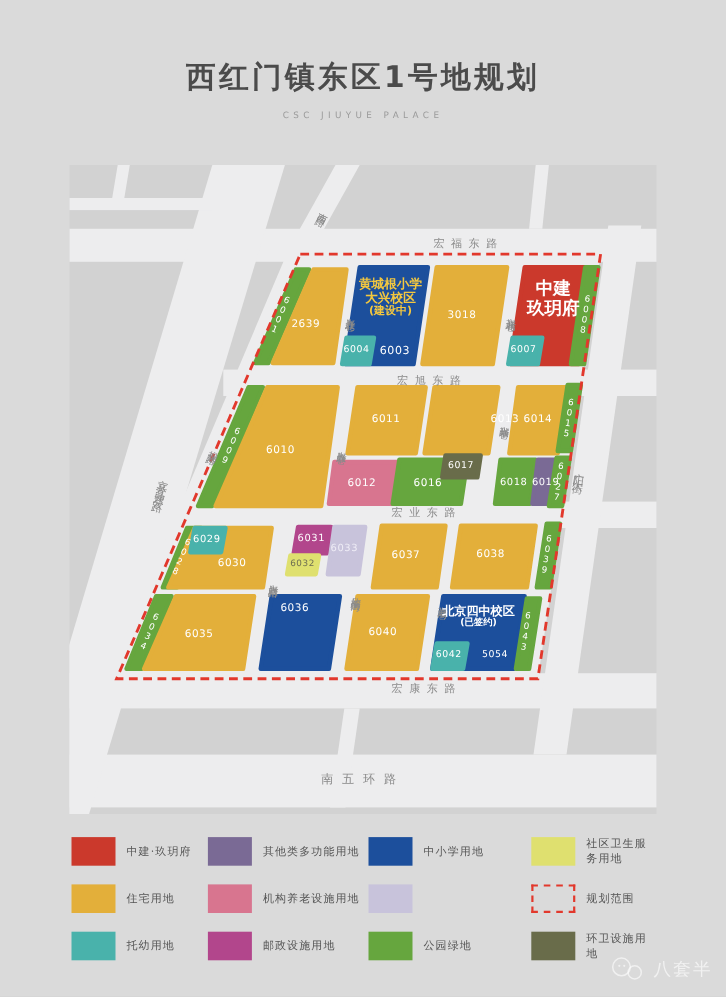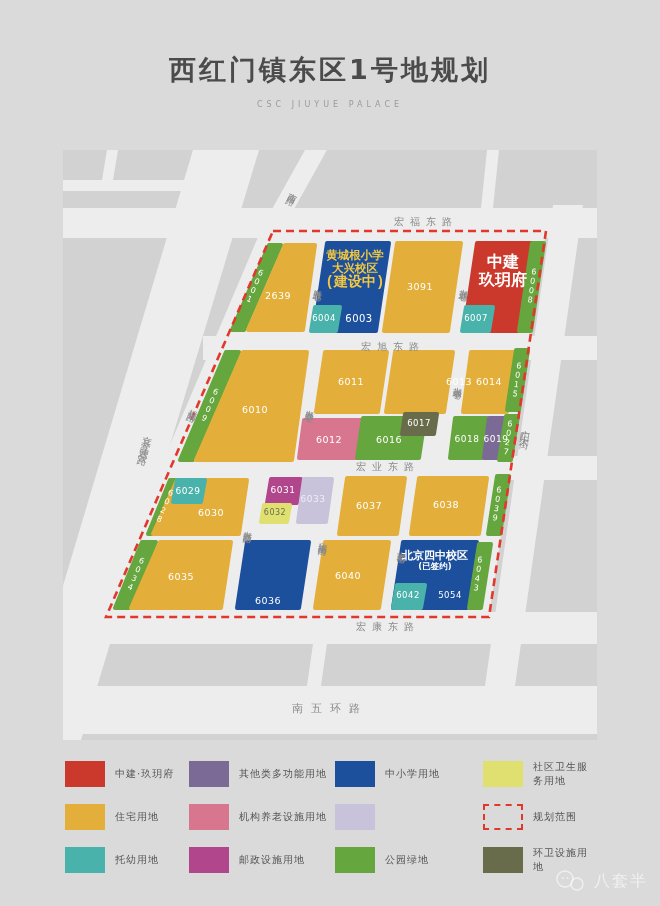--- a/index.html
+++ b/index.html
@@ -112,21 +112,21 @@
         <polygon points="416,394 428,394 418,458 406,458" fill="#66a63e" stroke="#66a63e" stroke-width="4" stroke-linejoin="round"></polygon>
       </g>
 
     <polygon points="210,81 483,81 426,467 43,467" fill="none" stroke="#e2382c" stroke-width="2.6" stroke-dasharray="8 5"></polygon>
   </svg>
   <div class="map-labels" id="map-labels">
       <div class="map-label vert" style="left: 191px; top: 136px; font-size: 8px; color: rgb(255, 255, 255); letter-spacing: 0.5px; transform: translate(-50%, -50%) rotate(23deg);">6001</div>
       <div class="map-label" style="left: 215px; top: 146px; font-size: 9.5px; color: rgb(255, 255, 255); letter-spacing: 0.5px; transform: translate(-50%, -50%);">2639</div>
       <div class="map-label" style="left: 261px; top: 169px; font-size: 8.5px; color: rgb(255, 255, 255); letter-spacing: 0.5px; transform: translate(-50%, -50%);">6004</div>
       <div class="map-label" style="left: 296px; top: 169px; font-size: 10px; color: rgb(255, 255, 255); letter-spacing: 0.5px; transform: translate(-50%, -50%);">6003</div>
-      <div class="map-label" style="left: 357px; top: 137px; font-size: 9.5px; color: rgb(255, 255, 255); letter-spacing: 0.5px; transform: translate(-50%, -50%);">3091</div>
+      <div class="map-label" style="left: 357px; top: 137px; font-size: 9.5px; color: rgb(255, 255, 255); letter-spacing: 0.5px; transform: translate(-50%, -50%);">3018</div>
       <div class="map-label" style="left: 413px; top: 169px; font-size: 8.5px; color: rgb(255, 255, 255); letter-spacing: 0.5px; transform: translate(-50%, -50%);">6007</div>
       <div class="map-label vert" style="left: 468px; top: 136px; font-size: 8px; color: rgb(255, 255, 255); letter-spacing: 0.5px; transform: translate(-50%, -50%) rotate(8deg);">6008</div>
       <div class="map-label vert" style="left: 146px; top: 255px; font-size: 8px; color: rgb(255, 255, 255); letter-spacing: 0.5px; transform: translate(-50%, -50%) rotate(23deg);">6009</div>
       <div class="map-label" style="left: 192px; top: 260px; font-size: 9.5px; color: rgb(255, 255, 255); letter-spacing: 0.5px; transform: translate(-50%, -50%);">6010</div>
       <div class="map-label" style="left: 288px; top: 232px; font-size: 9.5px; color: rgb(255, 255, 255); letter-spacing: 0.5px; transform: translate(-50%, -50%);">6011</div>
       <div class="map-label" style="left: 266px; top: 290px; font-size: 9.5px; color: rgb(255, 255, 255); letter-spacing: 0.5px; transform: translate(-50%, -50%);">6012</div>
       <div class="map-label" style="left: 356px; top: 232px; font-size: 9.5px; color: rgb(255, 255, 255); letter-spacing: 0.5px; transform: translate(-50%, -50%); margin-left: 40px;">6013</div>
       <div class="map-label" style="left: 426px; top: 232px; font-size: 9.5px; color: rgb(255, 255, 255); letter-spacing: 0.5px; transform: translate(-50%, -50%);">6014</div>
       <div class="map-label vert" style="left: 453px; top: 230px; font-size: 8px; color: rgb(255, 255, 255); letter-spacing: 0.5px; transform: translate(-50%, -50%) rotate(8deg);">6015</div>
       <div class="map-label" style="left: 326px; top: 290px; font-size: 9.5px; color: rgb(255, 255, 255); letter-spacing: 0.5px; transform: translate(-50%, -50%);">6016</div>
@@ -138,21 +138,21 @@
       <div class="map-label" style="left: 148px; top: 363px; font-size: 9.5px; color: rgb(255, 255, 255); letter-spacing: 0.5px; transform: translate(-50%, -50%);">6030</div>
       <div class="map-label" style="left: 125px; top: 341px; font-size: 9px; color: rgb(255, 255, 255); letter-spacing: 0.5px; transform: translate(-50%, -50%);">6029</div>
       <div class="map-label" style="left: 220px; top: 340px; font-size: 9px; color: rgb(255, 255, 255); letter-spacing: 0.5px; transform: translate(-50%, -50%);">6031</div>
       <div class="map-label" style="left: 212px; top: 363px; font-size: 8px; color: rgb(109, 109, 82); letter-spacing: 0.5px; transform: translate(-50%, -50%);">6032</div>
       <div class="map-label" style="left: 250px; top: 349px; font-size: 9px; color: rgb(239, 237, 246); letter-spacing: 0.5px; transform: translate(-50%, -50%);">6033</div>
       <div class="map-label" style="left: 306px; top: 356px; font-size: 9.5px; color: rgb(255, 255, 255); letter-spacing: 0.5px; transform: translate(-50%, -50%);">6037</div>
       <div class="map-label" style="left: 383px; top: 355px; font-size: 9.5px; color: rgb(255, 255, 255); letter-spacing: 0.5px; transform: translate(-50%, -50%);">6038</div>
       <div class="map-label vert" style="left: 433px; top: 354px; font-size: 8px; color: rgb(255, 255, 255); letter-spacing: 0.5px; transform: translate(-50%, -50%) rotate(8deg);">6039</div>
       <div class="map-label vert" style="left: 72px; top: 424px; font-size: 8px; color: rgb(255, 255, 255); letter-spacing: 0.5px; transform: translate(-50%, -50%) rotate(23deg);">6034</div>
       <div class="map-label" style="left: 118px; top: 427px; font-size: 9.5px; color: rgb(255, 255, 255); letter-spacing: 0.5px; transform: translate(-50%, -50%);">6035</div>
-      <div class="map-label" style="left: 205px; top: 451px; font-size: 9.5px; color: rgb(255, 255, 255); letter-spacing: 0.5px; transform: translate(-50%, -50%);">6036</div>
+      <div class="map-label" style="left: 205px; top: 404px; font-size: 9.5px; color: rgb(255, 255, 255); letter-spacing: 0.5px; transform: translate(-50%, -50%);">6036</div>
       <div class="map-label" style="left: 285px; top: 426px; font-size: 9.5px; color: rgb(255, 255, 255); letter-spacing: 0.5px; transform: translate(-50%, -50%);">6040</div>
       <div class="map-label" style="left: 345px; top: 446px; font-size: 8.5px; color: rgb(255, 255, 255); letter-spacing: 0.5px; transform: translate(-50%, -50%);">6042</div>
       <div class="map-label" style="left: 387px; top: 446px; font-size: 8.5px; color: rgb(255, 255, 255); letter-spacing: 0.5px; transform: translate(-50%, -50%);">5054</div>
       <div class="map-label vert" style="left: 414px; top: 424px; font-size: 8px; color: rgb(255, 255, 255); letter-spacing: 0.5px; transform: translate(-50%, -50%) rotate(8deg);">6043</div>
       <div class="map-label" style="left: 335px; top: 72px; font-size: 10px; color: rgb(138, 138, 138); letter-spacing: 6px; font-weight: 500; transform: translate(-50%, -50%); margin-left: 28px;">宏福东路</div>
       <div class="map-label" style="left: 330px; top: 197px; font-size: 10px; color: rgb(138, 138, 138); letter-spacing: 6px; font-weight: 500; transform: translate(-50%, -50%);">宏旭东路</div>
       <div class="map-label" style="left: 325px; top: 317px; font-size: 10px; color: rgb(138, 138, 138); letter-spacing: 6px; font-weight: 500; transform: translate(-50%, -50%);">宏业东路</div>
       <div class="map-label" style="left: 325px; top: 477px; font-size: 10px; color: rgb(138, 138, 138); letter-spacing: 6px; font-weight: 500; transform: translate(-50%, -50%);">宏康东路</div>
       <div class="map-label" style="left: 267px; top: 559px; font-size: 11px; color: rgb(138, 138, 138); letter-spacing: 8px; font-weight: 500; transform: translate(-50%, -50%);">南五环路</div>
       <div class="map-label vert" style="left: 233px; top: 40px; font-size: 9px; color: rgb(138, 138, 138); letter-spacing: 2px; font-weight: 500; transform: translate(-50%, -50%) rotate(27deg);">南西路</div>
@@ -162,21 +162,21 @@
       <div class="map-label vert" style="left: 256px; top: 134px; font-size: 9px; color: rgb(138, 138, 138); letter-spacing: 1px; font-weight: 500; transform: translate(-50%, -50%) rotate(8deg);">兴胜北巷</div>
       <div class="map-label vert" style="left: 402px; top: 134px; font-size: 9px; color: rgb(138, 138, 138); letter-spacing: 1px; font-weight: 500; transform: translate(-50%, -50%) rotate(8deg);">兴瑞北巷</div>
       <div class="map-label vert" style="left: 248px; top: 255px; font-size: 9px; color: rgb(138, 138, 138); letter-spacing: 1px; font-weight: 500; transform: translate(-50%, -50%) rotate(8deg);">兴胜中巷</div>
       <div class="map-label vert" style="left: 396px; top: 232px; font-size: 9px; color: rgb(138, 138, 138); letter-spacing: 1px; font-weight: 500; transform: translate(-50%, -50%) rotate(8deg);">兴瑞中巷</div>
       <div class="map-label vert" style="left: 186px; top: 376px; font-size: 9px; color: rgb(138, 138, 138); letter-spacing: 1px; font-weight: 500; transform: translate(-50%, -50%) rotate(8deg);">兴胜南路</div>
       <div class="map-label vert" style="left: 261px; top: 388px; font-size: 9px; color: rgb(138, 138, 138); letter-spacing: 1px; font-weight: 500; transform: translate(-50%, -50%) rotate(8deg);">欣福南大街</div>
       <div class="map-label vert" style="left: 340px; top: 396px; font-size: 9px; color: rgb(138, 138, 138); letter-spacing: 1px; font-weight: 500; transform: translate(-50%, -50%) rotate(8deg);">兴瑞南巷</div>
       <div class="map-label landmark" style="left: 292px; top: 120px; transform: translate(-50%, -50%); color: rgb(243, 199, 63);">
         <div style="font-size: 11.5px;">黄城根小学</div>
         <div style="font-size: 11.5px;">大兴校区</div>
-        <div style="font-size: 14px; font-family: Liberation Mono, monospace;">(建设中)</div>
+        <div style="font-size: 10px;">(建设中)</div>
       </div>
       <div class="map-label landmark" style="left: 440px; top: 121px; transform: translate(-50%, -50%); color: rgb(255, 255, 255);">
         <div style="font-size: 16px;">中建</div>
         <div style="font-size: 16px;">玖玥府</div>
       </div>
       <div class="map-label landmark" style="left: 372px; top: 411px; transform: translate(-50%, -50%); color: rgb(255, 255, 255);">
         <div style="font-size: 11px;">北京四中校区</div>
         <div style="font-size: 8.5px;">(已签约)</div>
       </div>
     </div>

